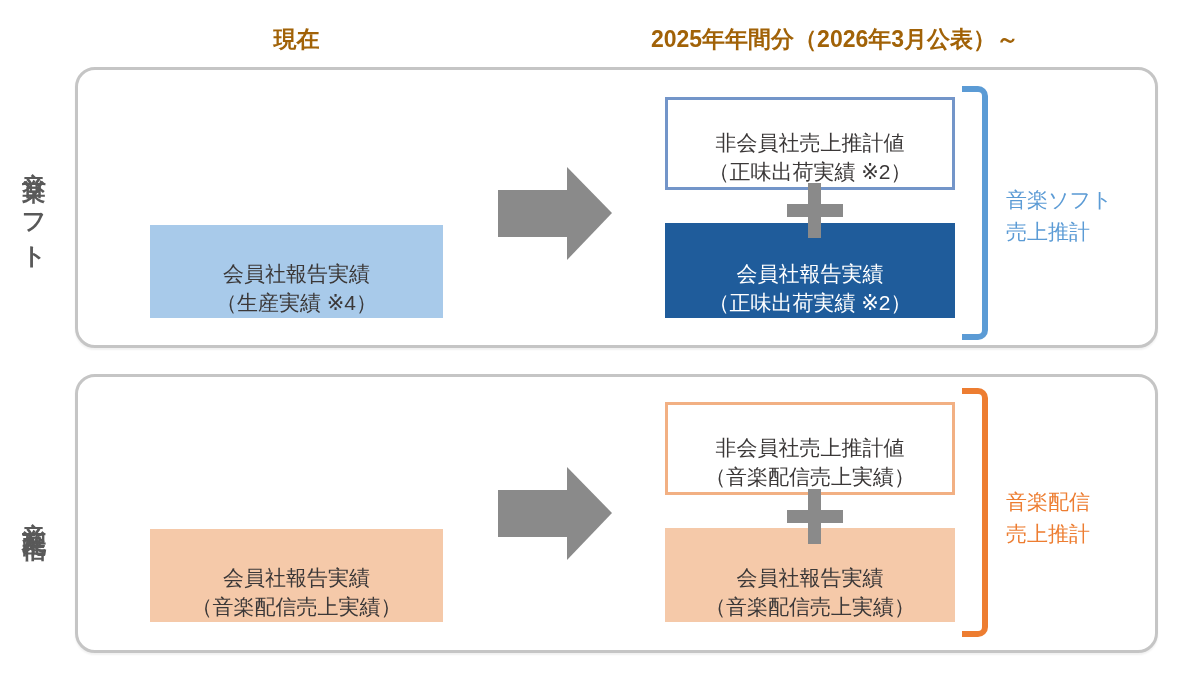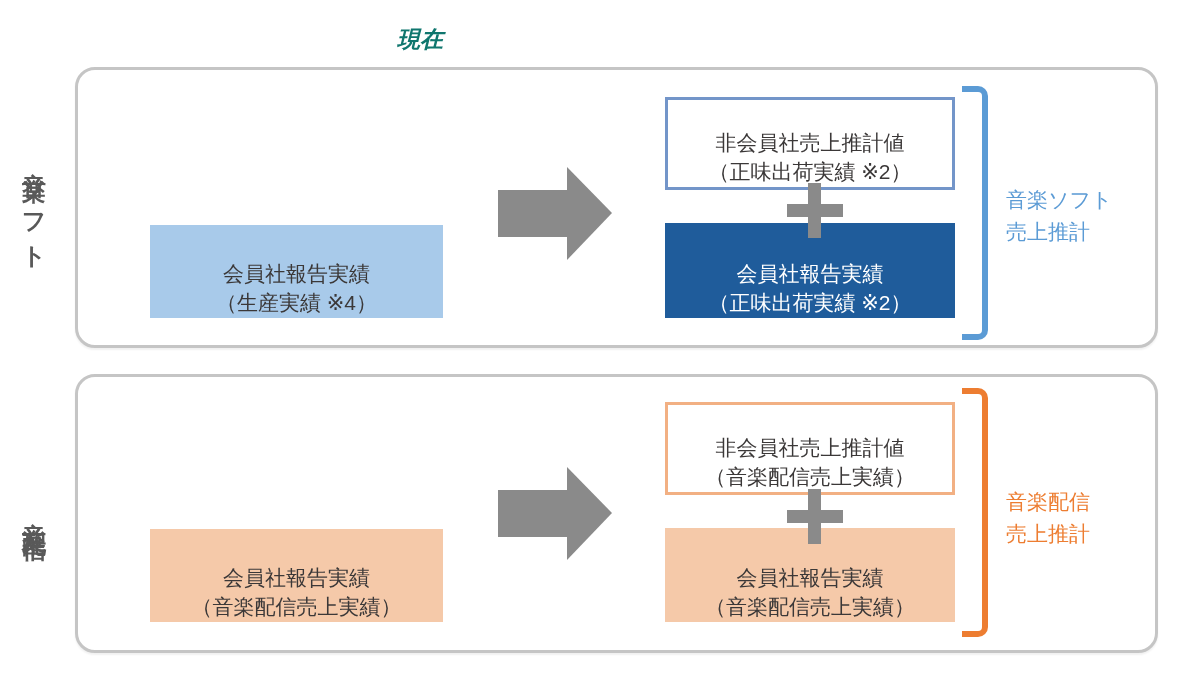--- a/index.html
+++ b/index.html
@@ -1,19 +1,19 @@
 <!DOCTYPE html>
 <html><head>
 <meta charset="utf-8">
 <style>
   html,body{margin:0;padding:0;background:#ffffff;}
   body{font-family:"Liberation Sans","DejaVu Sans",sans-serif;color:#3f3f3f;}
   .stage{position:relative;width:1200px;height:675px;background:#ffffff;overflow:hidden;}
 
-  .hdr{position:absolute;top:24px;font-size:23px;font-weight:bold;color:#0f766e;text-align:right;font-style:italic;}
+  .hdr{position:absolute;top:24px;font-size:23px;font-weight:bold;color:#a16207;text-align:center;}
   .hdr-left{left:150px;width:293px;}
   .hdr-right{left:600px;width:470px;}
 
   .panel{position:absolute;left:75px;width:1083px;background:#ffffff;
          border:3px solid #c5c5c5;border-radius:20px;box-sizing:border-box;
          box-shadow:0 2px 2px rgba(0,0,0,0.06);}
   .panel-top{top:67px;height:281px;}
   .panel-bottom{top:374px;height:279px;}
 
   .vlabel{position:absolute;left:10px;width:48px;display:flex;align-items:center;justify-content:center;
@@ -52,20 +52,21 @@
   .result-label{position:absolute;left:1006px;width:140px;font-size:21px;line-height:1.5;text-align:left;}
   .result-label-blue{top:184px;color:#5b9bd5;}
   .result-label-orange{top:486px;color:#ed7d31;}
 </style>
 </head>
 <body>
 
 <div class="stage">
 
   <div class="hdr hdr-left">現在</div>
+  <div class="hdr hdr-right">2025年年間分（2026年3月公表）～</div>
 
   <div class="vlabel vlabel-top">音楽ソフト</div>
   <div class="vlabel vlabel-bottom">音楽配信</div>
 
   <div class="panel panel-top"></div>
 
   <div class="box box-blue-light">
     <span>会員社報告実績</span>
     <span>（生産実績 ※4）</span>
   </div>

